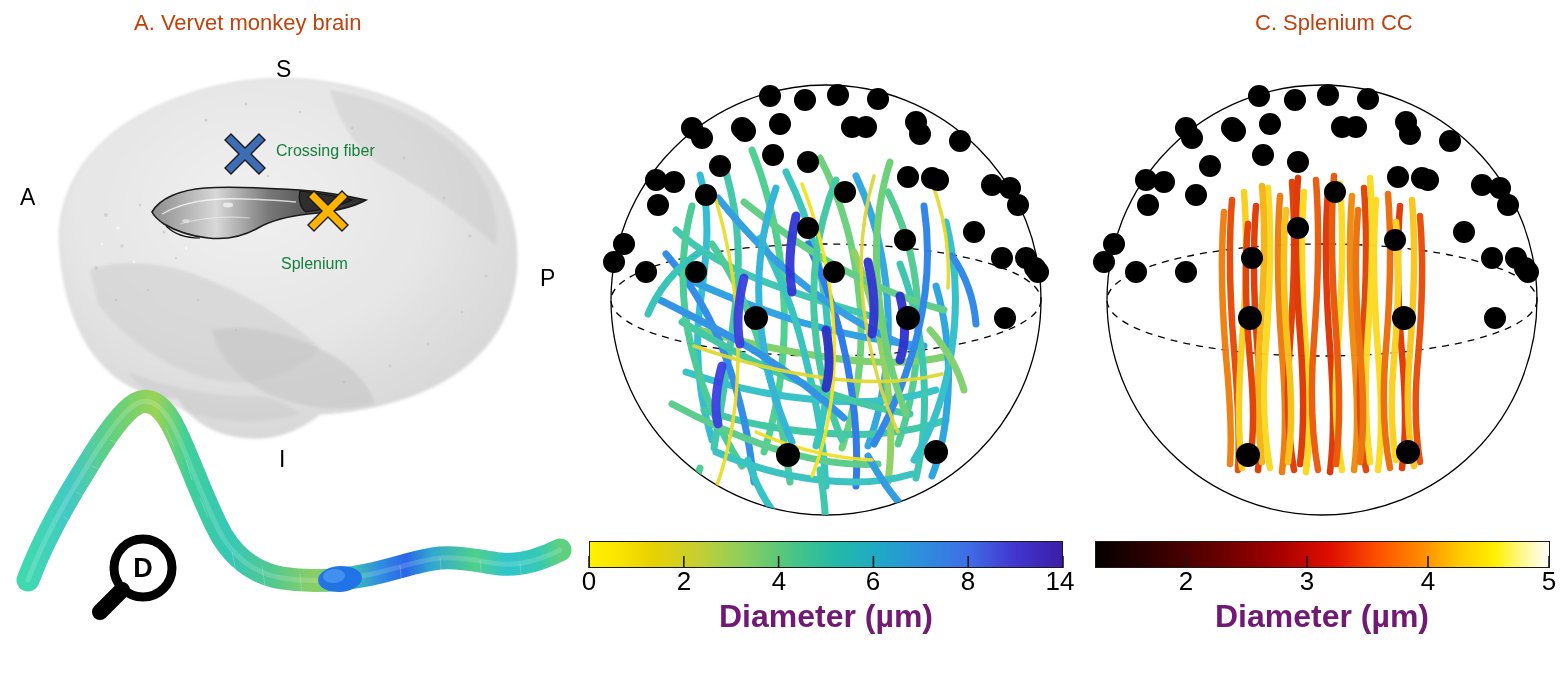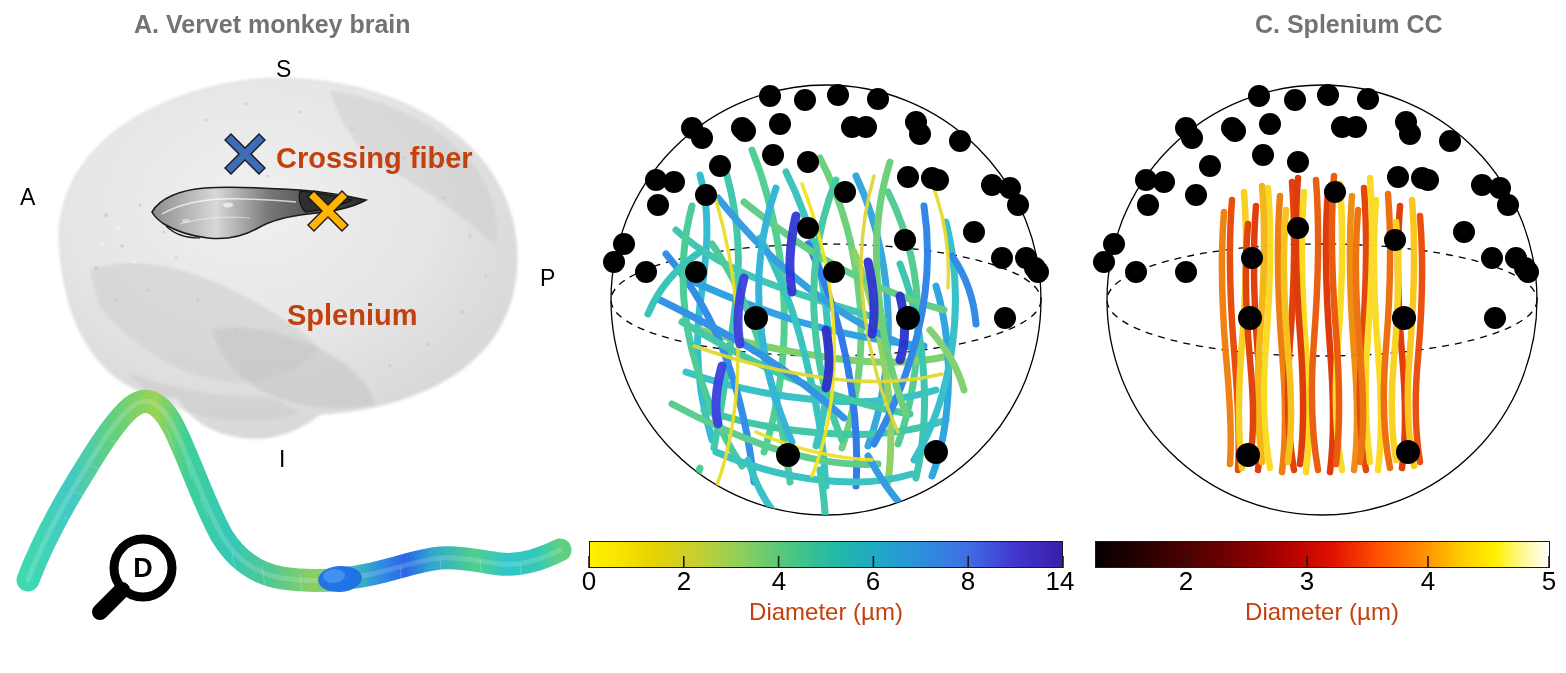--- a/index.html
+++ b/index.html
@@ -16,50 +16,49 @@
     color: #000000;
   }
   .figure {
     position: absolute;
     left: 0; top: 0;
     width: 1566px;
     height: 673px;
   }
   .panel-title {
     position: absolute;
-    font-size: 25px;
-    font-weight: bold;
+    font-size: 22px;
+    font-weight: normal;
     letter-spacing: 0px;
     white-space: nowrap;
-    color: #737373;
+    color: #c2410c;
   }
   #title-a { left: 134px; top: 10px; }
   #title-b { left: 661px; top: 10px; }
   #title-c { left: 1255px; top: 10px; }
 
   .orient-label {
     position: absolute;
     font-size: 23px;
     color: #000;
     white-space: nowrap;
   }
   #orient-s { left: 276px; top: 56px; }
   #orient-a { left: 20px; top: 184px; }
   #orient-p { left: 540px; top: 265px; }
   #orient-i { left: 279px; top: 446px; }
 
   .marker-label {
     position: absolute;
-    font-size: 29px;
-    color: #c2410c;
+    font-size: 16px;
+    color: #15803d;
     white-space: nowrap;
-    font-weight: bold;
   }
   #label-crossing { left: 276px; top: 142px; }
-  #label-splenium { left: 287px; top: 255px; margin-top: 44px; }
+  #label-splenium { left: 281px; top: 255px; }
 
   .xmark {
     position: absolute;
     width: 46px;
     height: 46px;
   }
   #x-crossing { left: 222px; top: 131px; }
   #x-splenium { left: 305px; top: 188px; }
 
   svg.layer {
@@ -91,24 +90,25 @@
   }
   .cbar-ticklabel {
     position: absolute;
     font-size: 26px;
     color: #000;
     transform: translateX(-50%);
     white-space: nowrap;
   }
   .cbar-axis-label {
     position: absolute;
-    font-size: 24px;
-    color: #c2410c;
+    font-size: 32px;
+    color: #701a75;
     white-space: nowrap;
     transform: translateX(-50%);
+    font-weight: bold;
   }
   #cbar-b-label { left: 826px; top: 598px; }
   #cbar-c-label { left: 1322px; top: 598px; }
 
   #cbar-b-tlabels { position: absolute; left: 0; top: 566px; width: 1566px; height: 34px; }
   #cbar-c-tlabels { position: absolute; left: 0; top: 566px; width: 1566px; height: 34px; }
 </style>
 </head>
 <body>
 

